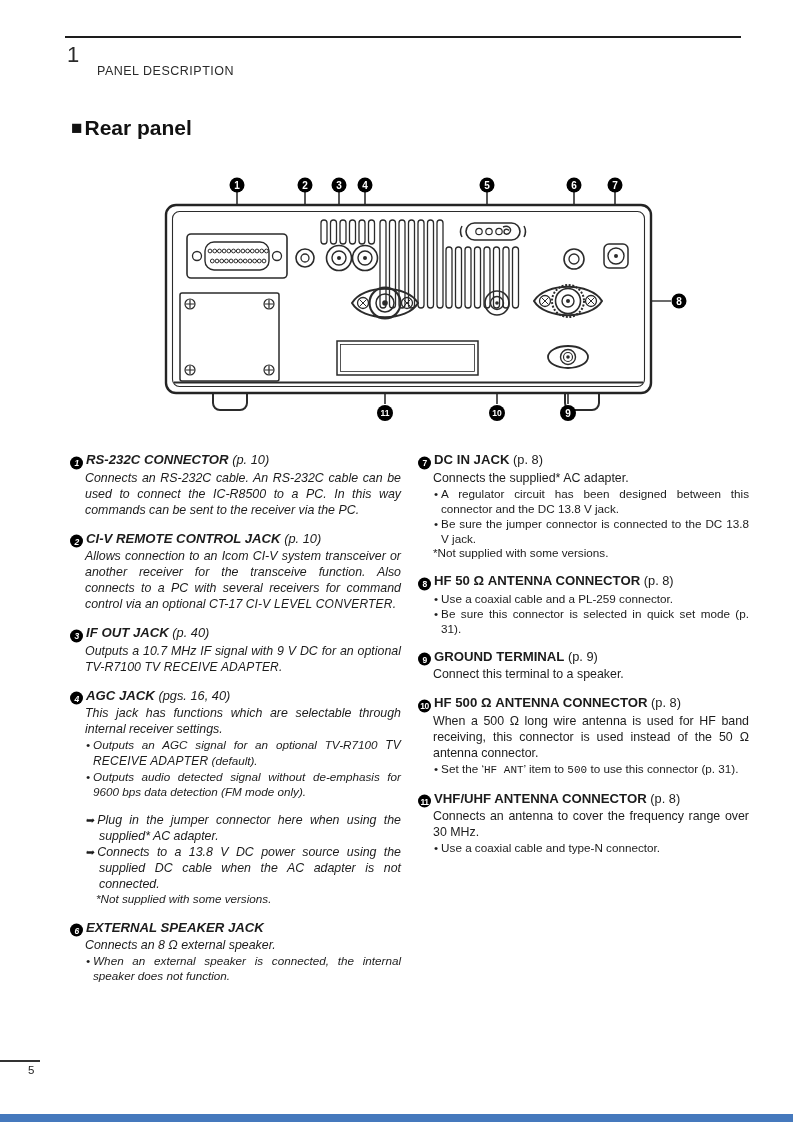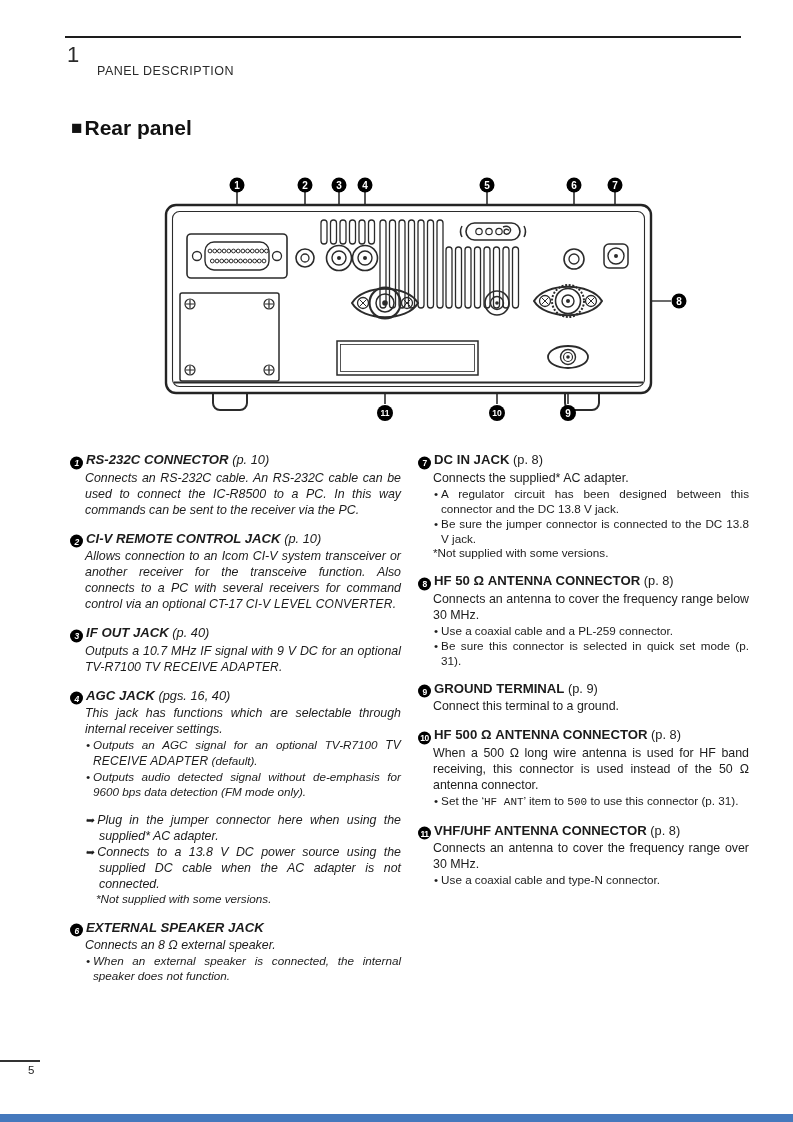--- a/index.html
+++ b/index.html
@@ -298,29 +298,28 @@
         <div class="item-body">
           <div class="c-p"><span>Connects the supplied* AC adapter.</span></div>
           <div class="c-bullet"><span class="marker">•</span><span>A regulator circuit has been designed between this connector and the DC 13.8 V jack.</span></div>
           <div class="c-bullet"><span class="marker">•</span><span>Be sure the jumper connector is connected to the DC 13.8 V jack.</span></div>
           <div class="c-note"><span>*Not supplied with some versions.</span></div>
         </div>
       </div>
       <div class="item">
         <div class="item-heading"><span class="badge">8</span><span class="title">HF 50 Ω ANTENNA CONNECTOR</span><span class="ref"> (p. 8)</span></div>
         <div class="item-body">
-          <div class="c-p"><span>Connects an antenna to cover the frequency range below 30 MHz.</span></div>
           <div class="c-bullet"><span class="marker">•</span><span>Use a coaxial cable and a PL-259 connector.</span></div>
           <div class="c-bullet"><span class="marker">•</span><span>Be sure this connector is selected in quick set mode (p. 31).</span></div>
         </div>
       </div>
       <div class="item">
         <div class="item-heading"><span class="badge">9</span><span class="title">GROUND TERMINAL</span><span class="ref"> (p. 9)</span></div>
         <div class="item-body">
-          <div class="c-p"><span>Connect this terminal to a ground.</span></div>
+          <div class="c-p"><span>Connect this terminal to a speaker.</span></div>
         </div>
       </div>
       <div class="item">
         <div class="item-heading"><span class="badge">10</span><span class="title">HF 500 Ω ANTENNA CONNECTOR</span><span class="ref"> (p. 8)</span></div>
         <div class="item-body">
           <div class="c-p"><span>When a 500 Ω long wire antenna is used for HF band receiving, this connector is used instead of the 50 Ω antenna connector.</span></div>
           <div class="c-bullet"><span class="marker">•</span><span>Set the ‘</span><span class="mono">HF ANT</span><span>’ item to </span><span class="mono">500</span><span> to use this connector (p. 31).</span></div>
         </div>
       </div>
       <div class="item">

